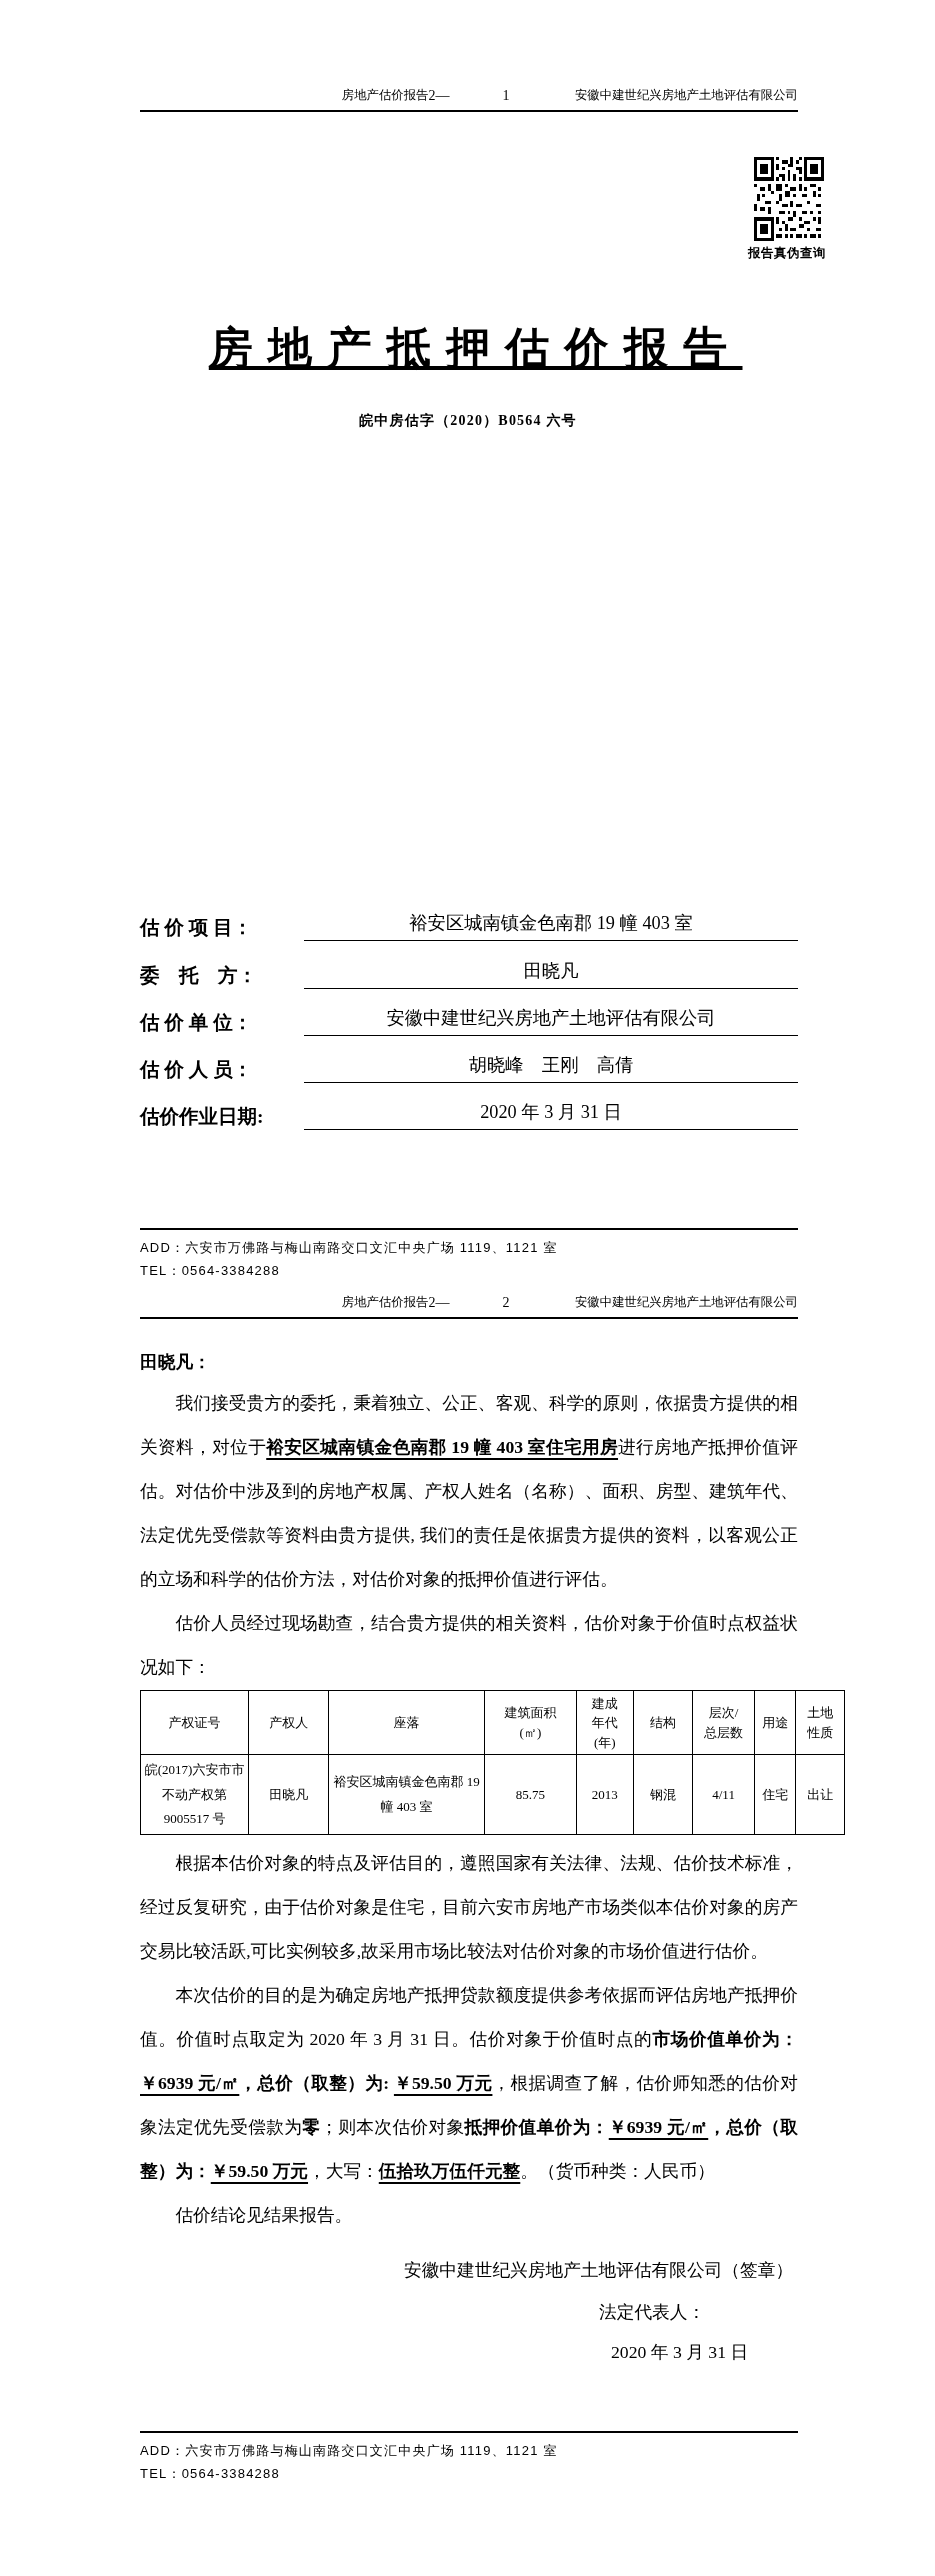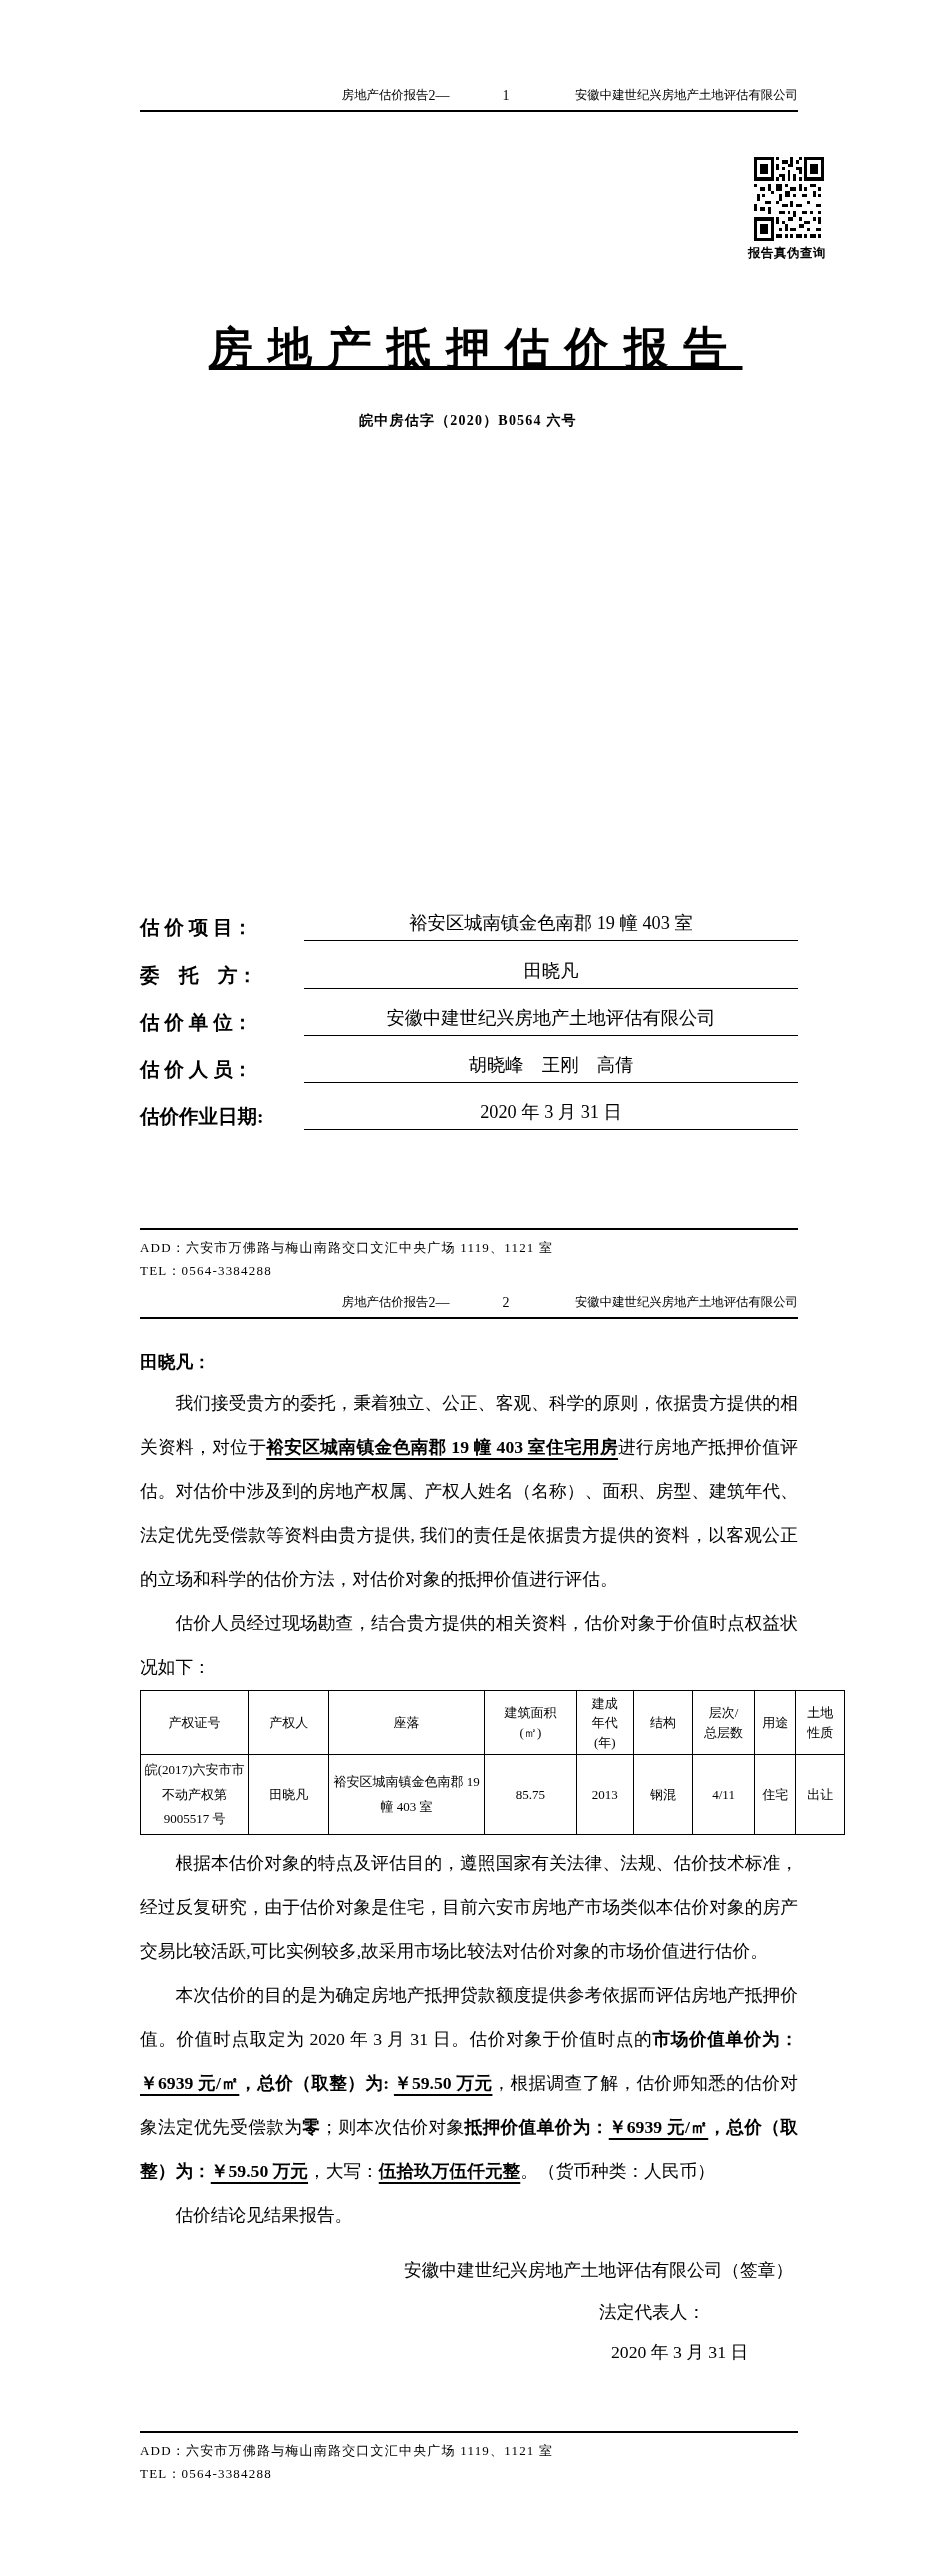--- a/index.html
+++ b/index.html
@@ -10,21 +10,21 @@
   
   .pg-header{
     position:absolute;left:140px;width:658px;display:flex;align-items:flex-end;
     border-bottom:2.4px solid #000;padding-bottom:5.9px;font-size:12.4px;
   }
   .pg-header .ph-left{flex:1;text-align:right;}
   .pg-header .ph-right{flex:1;text-align:right;}
   .ph-center{flex:0 0 auto;display:flex;gap:53px;font-size:14px;}
   .pg-footer{
     position:absolute;left:140px;width:658px;border-top:2.4px solid #000;padding-top:5.9px;
-    font-family:Liberation Serif, serif;
+    font-family:Liberation Sans, sans-serif;
     font-size:13px;letter-spacing:1.2px;line-height:23.6px;
   }
   
   .qr-block{position:absolute;left:748px;top:157px;width:81px;}
   .qr-img{width:70px;height:84px;display:block;margin:0 auto;}
   .qr-caption{font-weight:bold;font-size:12.4px;margin-top:3.5px;letter-spacing:0.6px;white-space:nowrap;}
   
   .main-title{
     position:absolute;left:0;top:290px;width:936px;text-align:center;
     font-size:44px;font-weight:bold;letter-spacing:15.3px;padding-left:15.3px;box-sizing:border-box;white-space:nowrap;text-decoration:underline;

